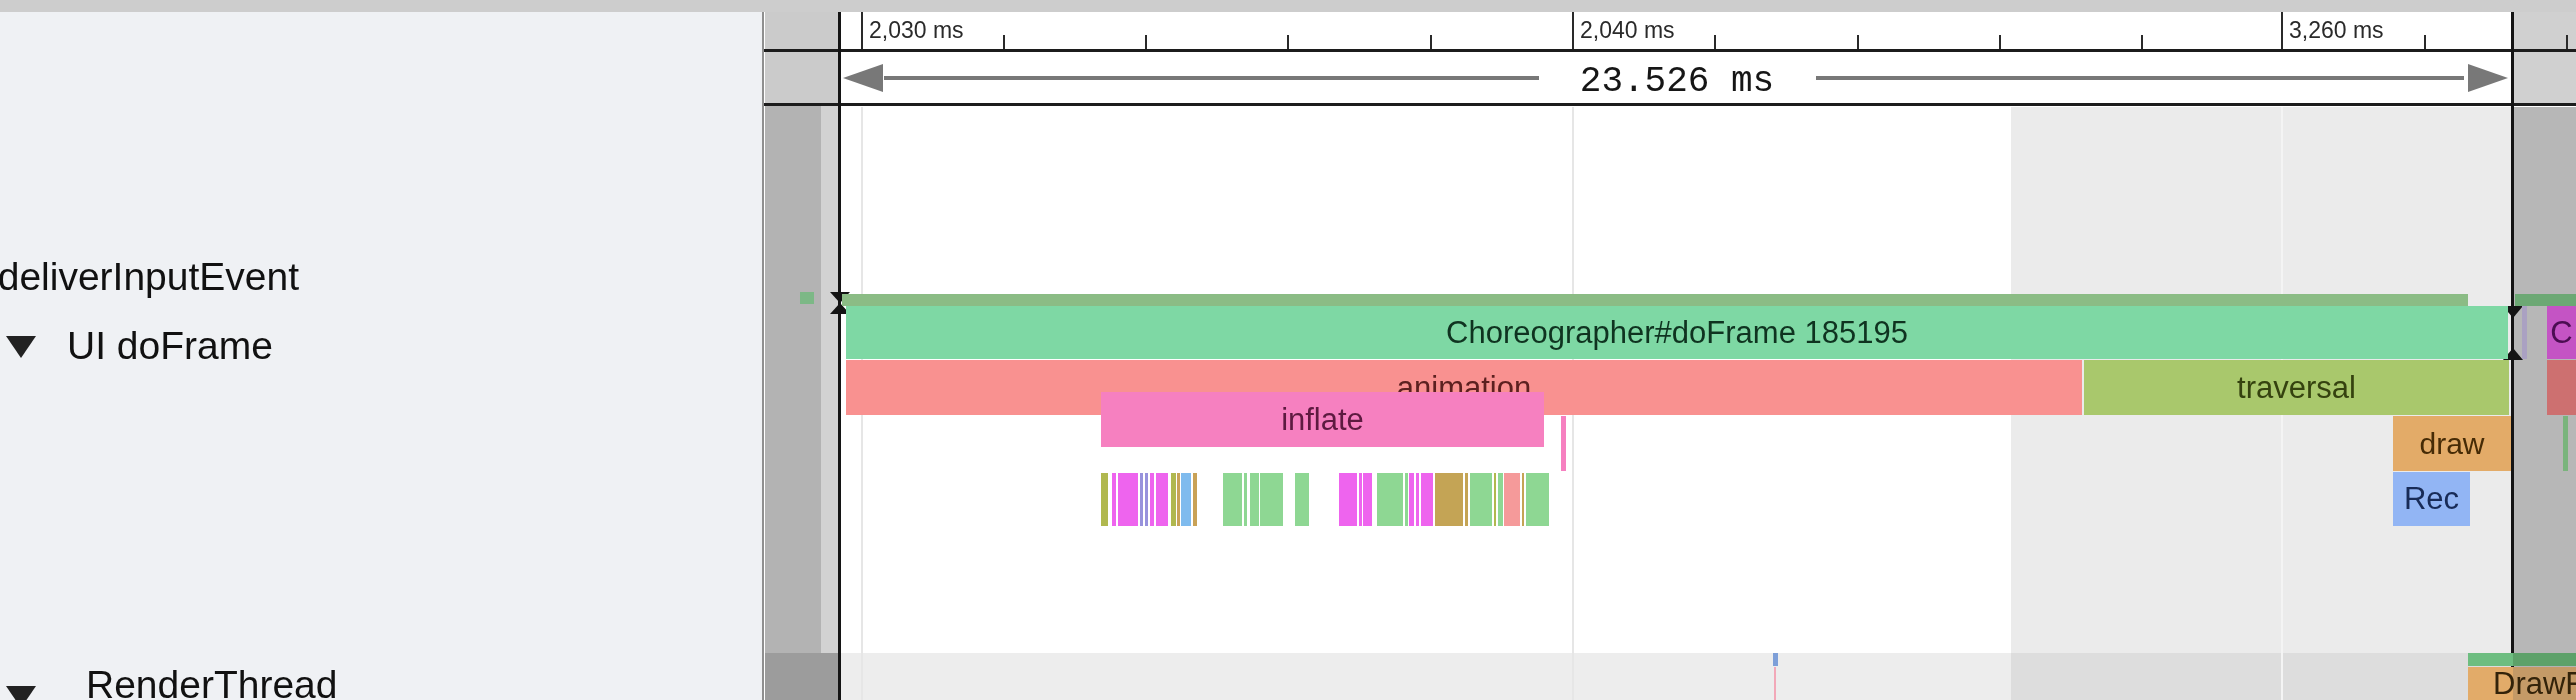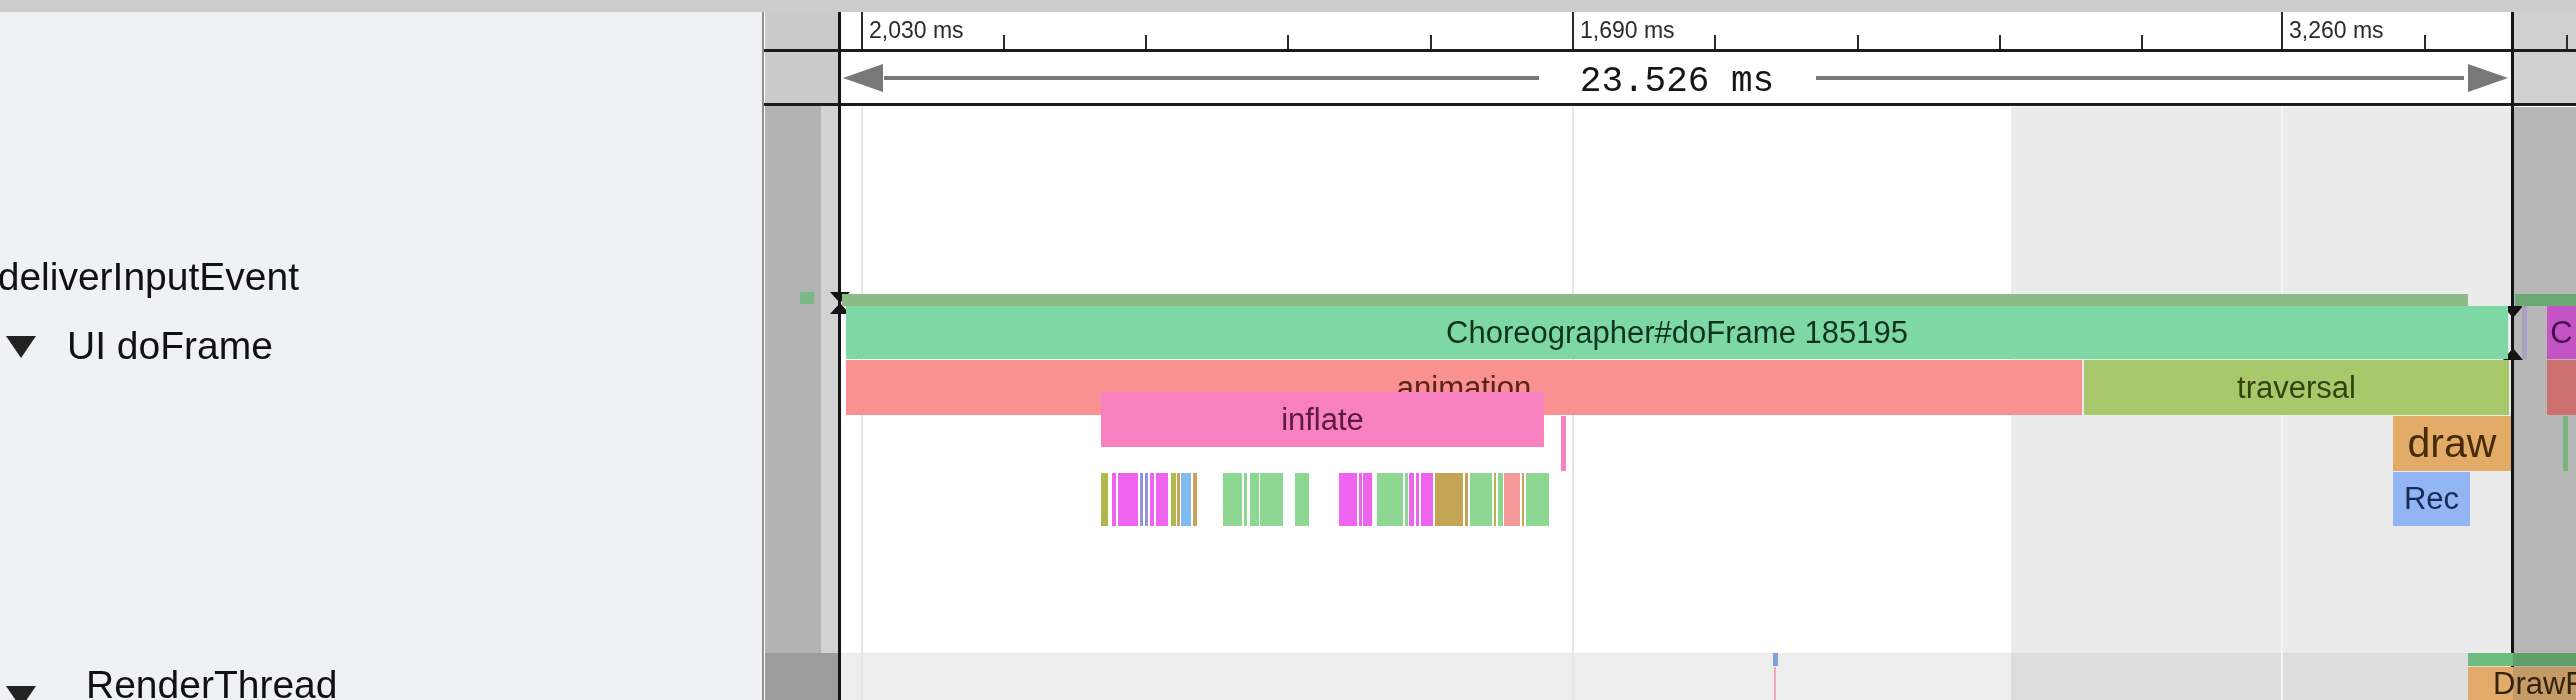--- a/index.html
+++ b/index.html
@@ -44,21 +44,21 @@
 
   <div id="layer-grid">
       <div style="position: absolute; left: 861px; top: 107px; width: 2.3px; height: 593px; background: rgb(230, 230, 230);"></div>
       <div style="position: absolute; left: 1572px; top: 107px; width: 2.3px; height: 593px; background: rgb(230, 230, 230);"></div>
       <div style="position: absolute; left: 2281px; top: 107px; width: 2.3px; height: 593px; background: rgb(244, 244, 244);"></div>
     </div>
   <div id="layer-ticks">
       <div style="position: absolute; left: 861px; top: 12.4px; width: 2.3px; height: 37px; background: rgb(42, 42, 42);"></div>
       <div style="position: absolute; left: 869px; top: 12.4px; color: rgb(42, 42, 42); white-space: nowrap; font-size: 23px; line-height: 37px;">2,030 ms</div>
       <div style="position: absolute; left: 1572px; top: 12.4px; width: 2.3px; height: 37px; background: rgb(42, 42, 42);"></div>
-      <div style="position: absolute; left: 1580px; top: 12.4px; color: rgb(42, 42, 42); white-space: nowrap; font-size: 23px; line-height: 37px;">1,690 ms</div>
+      <div style="position: absolute; left: 1580px; top: 12.4px; color: rgb(42, 42, 42); white-space: nowrap; font-size: 23px; line-height: 37px;">2,040 ms</div>
       <div style="position: absolute; left: 2281px; top: 12.4px; width: 2.3px; height: 37px; background: rgb(42, 42, 42);"></div>
       <div style="position: absolute; left: 2289px; top: 12.4px; color: rgb(42, 42, 42); white-space: nowrap; font-size: 23px; line-height: 37px;">3,260 ms</div>
       <div style="position: absolute; left: 1003px; top: 35px; width: 2.3px; height: 14px; background: rgb(42, 42, 42);"></div>
       <div style="position: absolute; left: 1145px; top: 35px; width: 2.3px; height: 14px; background: rgb(42, 42, 42);"></div>
       <div style="position: absolute; left: 1287px; top: 35px; width: 2.3px; height: 14px; background: rgb(42, 42, 42);"></div>
       <div style="position: absolute; left: 1430px; top: 35px; width: 2.3px; height: 14px; background: rgb(42, 42, 42);"></div>
       <div style="position: absolute; left: 1714px; top: 35px; width: 2.3px; height: 14px; background: rgb(42, 42, 42);"></div>
       <div style="position: absolute; left: 1857px; top: 35px; width: 2.3px; height: 14px; background: rgb(42, 42, 42);"></div>
       <div style="position: absolute; left: 1999px; top: 35px; width: 2.3px; height: 14px; background: rgb(42, 42, 42);"></div>
       <div style="position: absolute; left: 2141px; top: 35px; width: 2.3px; height: 14px; background: rgb(42, 42, 42);"></div>
@@ -74,21 +74,21 @@
       <div style="position: absolute; left: 846px; top: 360px; width: 1236px; height: 55px; background: rgb(249, 145, 144); display: flex; align-items: center; justify-content: center; overflow: hidden; white-space: nowrap; font-size: 31px; color: rgb(92, 32, 32); z-index: 2;">
         <span>animation</span>
       </div>
       <div style="position: absolute; left: 2084px; top: 360px; width: 425px; height: 55px; background: rgb(169, 200, 108); display: flex; align-items: center; justify-content: center; overflow: hidden; white-space: nowrap; font-size: 31px; color: rgb(53, 66, 15); z-index: 2;">
         <span>traversal</span>
       </div>
       <div style="position: absolute; left: 1101px; top: 392px; width: 443px; height: 55px; background: rgb(246, 128, 192); display: flex; align-items: center; justify-content: center; overflow: hidden; white-space: nowrap; font-size: 31px; color: rgb(93, 26, 64); z-index: 2;">
         <span>inflate</span>
       </div>
       <div style="position: absolute; left: 1561px; top: 416px; width: 4.7px; height: 55px; background: rgb(246, 128, 192); display: flex; align-items: center; justify-content: center; overflow: hidden; white-space: nowrap; font-size: 31px; color: rgb(34, 34, 34); z-index: 2;"></div>
-      <div style="position: absolute; left: 2393px; top: 416px; width: 118px; height: 55px; background: rgb(227, 171, 104); display: flex; align-items: center; justify-content: center; overflow: hidden; white-space: nowrap; font-size: 41px; color: rgb(70, 43, 6); z-index: 2;">
+      <div style="position: absolute; left: 2393px; top: 416px; width: 118px; height: 55px; background: rgb(227, 171, 104); display: flex; align-items: center; justify-content: center; overflow: hidden; white-space: nowrap; font-size: 30px; color: rgb(70, 43, 6); z-index: 2;">
         <span>draw</span>
       </div>
       <div style="position: absolute; left: 2393px; top: 472px; width: 77px; height: 54px; background: rgb(146, 181, 244); display: flex; align-items: center; justify-content: center; overflow: hidden; white-space: nowrap; font-size: 31px; color: rgb(24, 43, 87); z-index: 2;">
         <span>Rec</span>
       </div>
       <div style="position: absolute; left: 2522px; top: 306px; width: 4.7px; height: 53px; background: rgb(170, 161, 194); display: flex; align-items: center; justify-content: center; overflow: hidden; white-space: nowrap; font-size: 31px; color: rgb(34, 34, 34); z-index: 2;"></div>
       <div style="position: absolute; left: 2547px; top: 306px; width: 29px; height: 53px; background: rgb(196, 84, 196); display: flex; align-items: center; justify-content: center; overflow: hidden; white-space: nowrap; font-size: 31px; color: rgb(75, 13, 82); z-index: 2;">
         <span>C</span>
       </div>
       <div style="position: absolute; left: 2547px; top: 360px; width: 29px; height: 55px; background: rgb(205, 112, 112); display: flex; align-items: center; justify-content: center; overflow: hidden; white-space: nowrap; font-size: 31px; color: rgb(34, 34, 34); z-index: 2;"></div>

